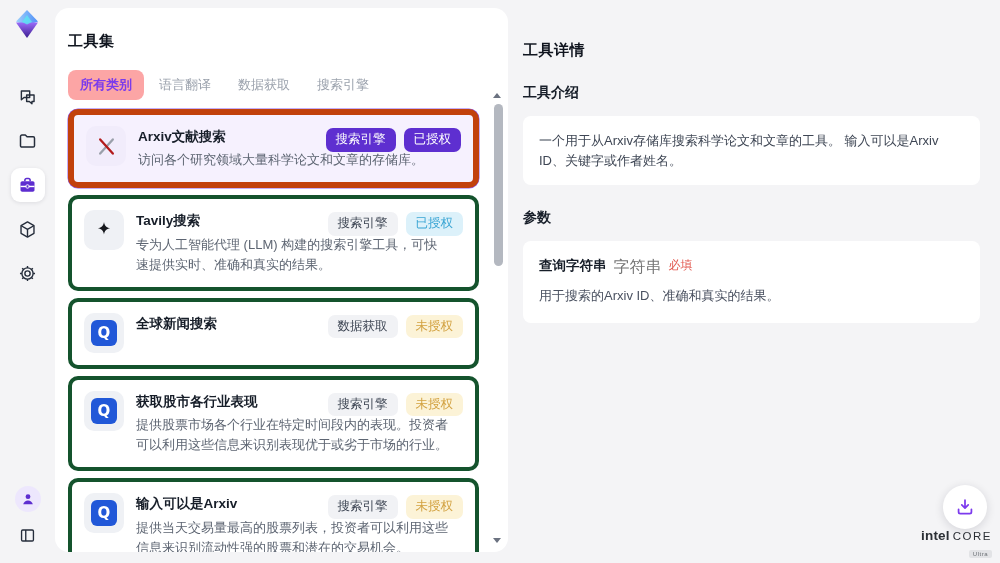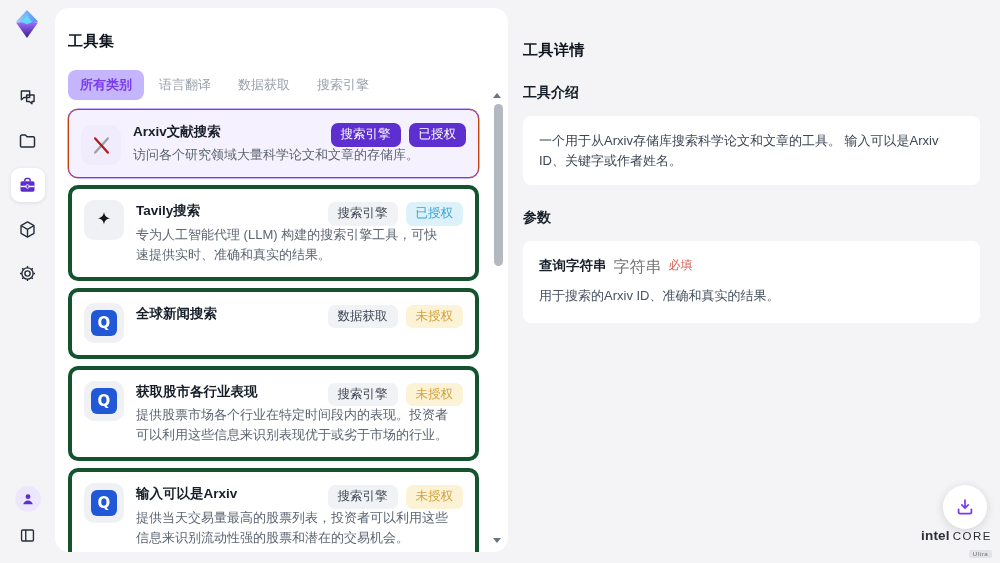--- a/index.html
+++ b/index.html
@@ -19,28 +19,28 @@
   .avatar { width:26px; height:26px; border-radius:50%; background:#ede7fd; display:flex; align-items:center; justify-content:center; cursor:pointer; }
 
   
   .list-panel {
     position:absolute; left:55px; top:8px; width:453px; height:544px;
     background:#fff; border-radius:14px; overflow:hidden; padding:24px 0 0 13px;
   }
   .list-title { font-size:15px; font-weight:bold; color:#10151f; letter-spacing:.5px; }
   .tabs { margin-top:19px; display:flex; gap:3px; align-items:center; }
   .tab { font-size:13px; color:#9aa1ac; padding:6px 12px; border-radius:8px; cursor:pointer; white-space:nowrap; }
-  .tab.active { background:#c4b5fd; color:#7a3bec; font-weight:bold; }
+  .tab.active { background:#fca5a5; color:#7a3bec; font-weight:bold; }
 
   .cards { margin-top:9px; width:411px; display:flex; flex-direction:column; gap:7px; }
   .card {
     position:relative; background:#fff; border:4px solid #14532d; border-radius:10px;
     padding:11px 12px 12px 12px; display:flex; gap:12px; cursor:pointer;
   }
-  .card.selected { border:1px solid #c2410c; background:#f6f1fe; box-shadow:0 0 0 .5px #8e5cf0;align-items:flex-end; }
+  .card.selected { border:6px solid #c2410c; background:#f6f1fe; box-shadow:0 0 0 .5px #8e5cf0; }
   .tile { flex:none; width:40px; height:40px; border-radius:10px; background:#eff1f5; display:flex; align-items:center; justify-content:center; }
   .card.selected .tile { background:#f1ecfb; }
   .qicon { width:26px; height:26px; background:#2158d8; border-radius:6px; color:#fff; font-weight:bold;
            font-size:15px; display:flex; align-items:center; justify-content:center; font-family:"DejaVu Sans",sans-serif; }
   .card-body { width:318px; }
   .card-title { font-size:13.5px; font-weight:bold; color:#171e29; line-height:1.35; padding-top:2px; }
   .card-desc { margin-top:4px; font-size:13px; color:#5d6572; line-height:1.55; max-width:312px; }
   .badges { position:absolute; top:13px; right:12px; display:flex; gap:8px; }
   .badge { font-size:12.5px; padding:4px 10px; border-radius:7px; line-height:1.25; white-space:nowrap; }
   .badge.purple { background:#5e2fd0; color:#fff; }

